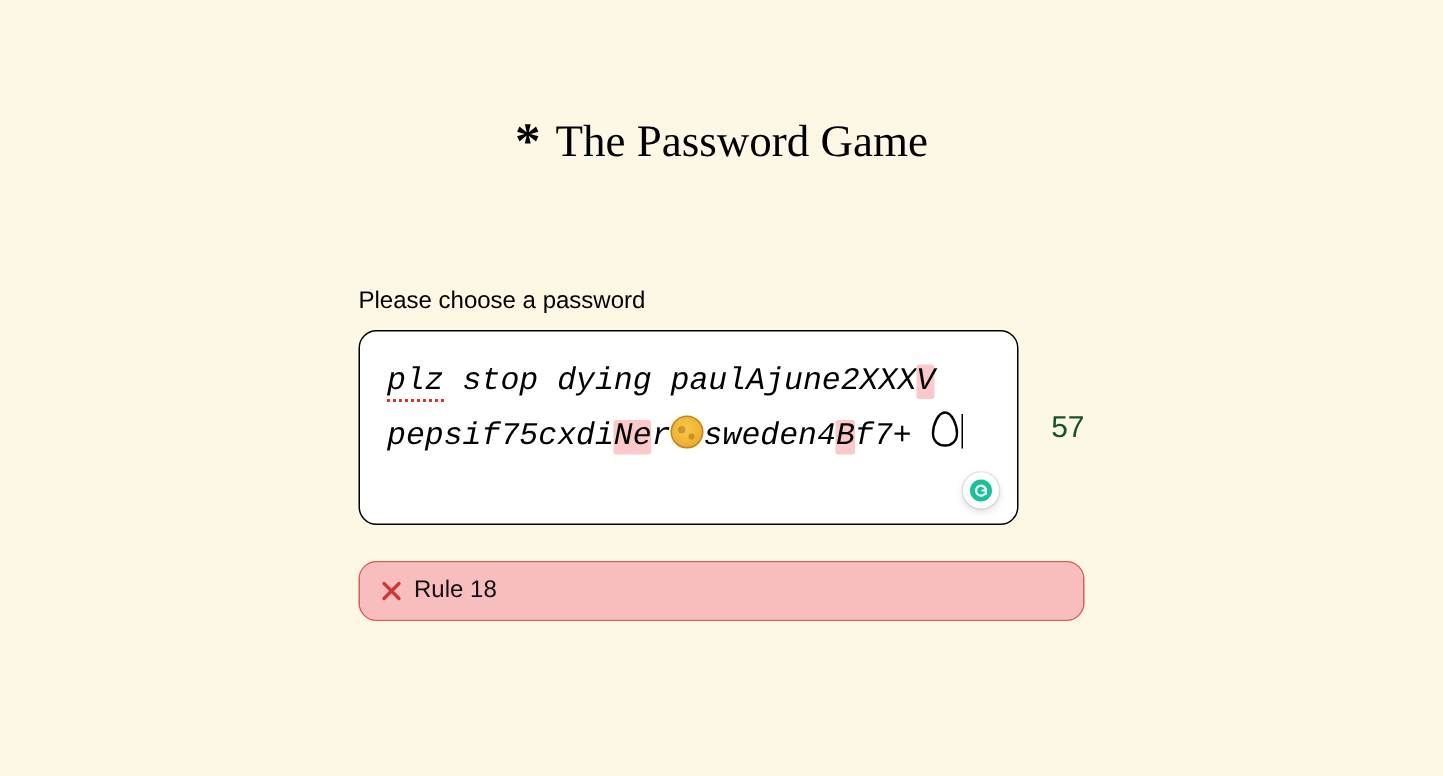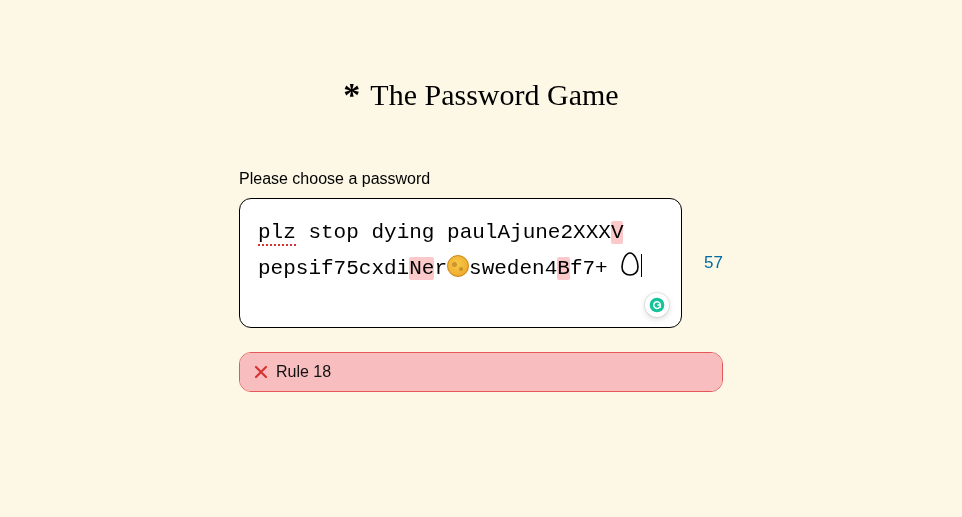--- a/index.html
+++ b/index.html
@@ -27,21 +27,21 @@
     display: flex;
     align-items: center;
     gap: 10px;
   }
   .title .asterisk {
     font-size: 34px;
     font-weight: bold;
     line-height: 1;
   }
   .content-col {
-    margin-top: 58px;
+    margin-top: 80px;
     width: 484px;
     position: relative;
   }
   .prompt {
     font-family: Arial, Helvetica, sans-serif;
     font-size: 16px;
     color: #000;
     margin-bottom: 10px;
   }
   .password-row {
@@ -58,20 +58,21 @@
     font-family: ui-monospace, Menlo, Consolas, "Courier New", monospace;
     font-size: 21px;
     line-height: 1.72;
     color: #000;
     cursor: text;
     min-height: 130px;
     word-break: break-word;
   }
   .password-content {
     white-space: pre-wrap;
+    font-style: italic;
   }
   .hl {
     background: #fcc9cb;
     border-radius: 2px;
   }
   .egg {
     display: inline-flex;
     vertical-align: -3px;
   }
   .moon {
@@ -115,22 +116,22 @@
     border-radius: 50%;
     background: #fff;
     box-shadow: 0 0 0 1px rgba(0,0,0,0.08), 0 2px 6px rgba(0,0,0,0.15);
     display: flex;
     align-items: center;
     justify-content: center;
   }
   .charcount {
     margin-left: 22px;
     font-family: Arial, Helvetica, sans-serif;
-    font-size: 17px;
-    color: #0369a1;
+    font-size: 20px;
+    color: #14532d;
   }
   .rule-card {
     margin-top: 24px;
     border: 1.5px solid #e55858;
     border-radius: 12px;
     overflow: hidden;
     font-family: Arial, Helvetica, sans-serif;
     background: #1d4ed8;
   }
   .rule-header {

